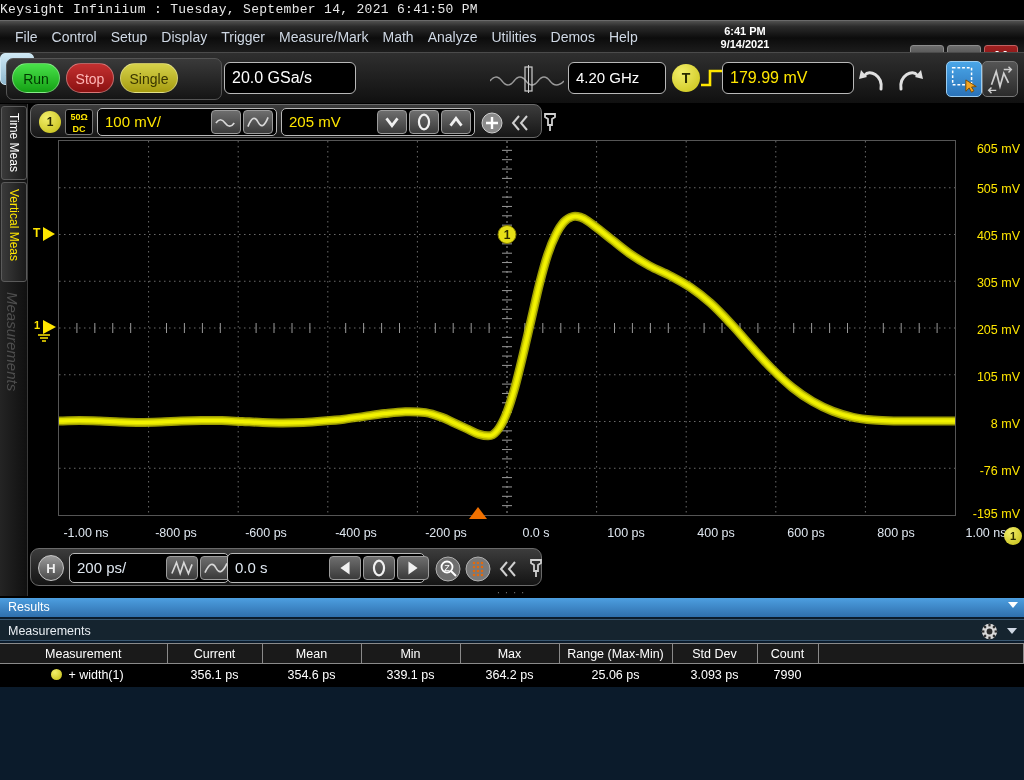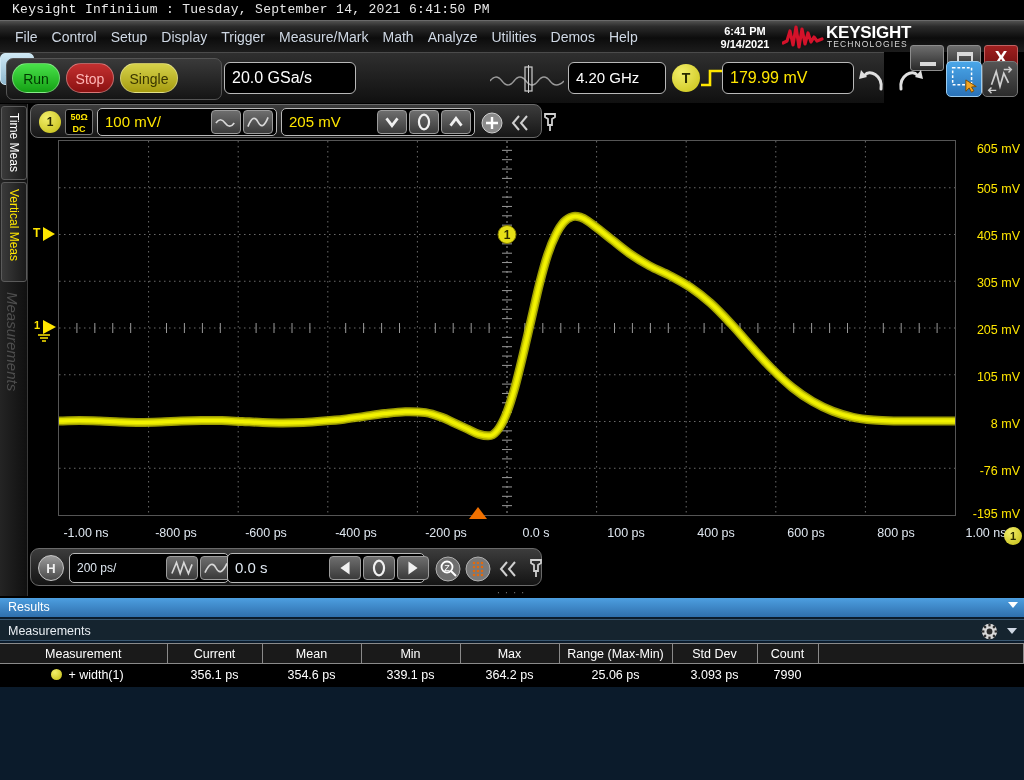--- a/index.html
+++ b/index.html
@@ -3,21 +3,21 @@
 <meta charset="utf-8">
 <style>
   * { box-sizing: border-box; margin:0; padding:0; }
   html,body { width:1024px; height:780px; overflow:hidden; background:#000;
     font-family:"Liberation Sans", sans-serif; }
   #app { position:relative; width:1024px; height:780px; background:#000; }
 
   
   .titlebar { position:absolute; left:0; top:0; width:1024px; height:20px;
     background:#000; color:#e8e8e8; font-family:"Liberation Mono", monospace;
-    font-size:13px; line-height:20px; padding-left:12px; letter-spacing:.3px; }
+    font-size:13px; line-height:20px; padding-left:0; letter-spacing:.3px; }
 
   
   .menubar { position:absolute; left:0; top:20px; width:1024px; height:32px;
     background:linear-gradient(180deg,#50504f 0%,#2b2b2b 18%,#0c0c0c 55%,#1c1c1c 100%);
     border-top:1px solid #6a6a6a; }
   .menus { position:absolute; left:8px; top:0; height:32px; display:flex; align-items:center; }
   .menus span { color:#cfd8e4; font-size:14px; padding:0 7px; line-height:32px; cursor:default; }
   .clockbox { position:absolute; left:700px; top:2px; width:90px; text-align:center;
     color:#fff; font-size:11px; font-weight:bold; line-height:13px; }
   .clockbox div:first-child { padding-top:2px; }
@@ -31,21 +31,21 @@
   .wbtn { width:34px; height:26px; border:1px solid #8d8d8d; border-radius:3px;
     background:linear-gradient(180deg,#6d6d6d,#2a2a2a); position:relative; cursor:pointer; }
   .wbtn.close { background:linear-gradient(180deg,#a02020,#6d0f0f); border-color:#c06060; }
   .wbtn .min-g { position:absolute; left:9px; top:16px; width:16px; height:4px; background:#d9d9d9; }
   .wbtn .max-g { position:absolute; left:9px; top:6px; width:16px; height:13px;
     border:2px solid #d9d9d9; border-top-width:4px; }
   .wbtn .x-g { position:absolute; left:0; top:0; width:100%; height:100%;
     color:#fff; font-size:19px; font-weight:bold; line-height:24px; text-align:center; }
 
   
-  .toolbar { position:absolute; left:0; top:52px; width:884px; height:52px;
+  .toolbar { position:absolute; left:0; top:52px; width:1024px; height:52px;
     background:linear-gradient(180deg,#2f2f2f,#101010); border-top:1px solid #4b4b4b;
     border-bottom:1px solid #000; }
   .tgroup { position:absolute; top:5px; height:42px; border-radius:7px;
     background:linear-gradient(180deg,#3a3a3a,#151515); border:1px solid #555; }
   .rbtn { position:absolute; top:10px; height:30px; border-radius:15px; font-size:14px;
     text-align:center; line-height:30px; cursor:pointer; border:1px solid rgba(255,255,255,.35); }
   .b-run  { left:12px; width:48px; background:linear-gradient(180deg,#49e24a,#14a014); color:#003800; }
   .b-stop { left:66px; width:48px; background:linear-gradient(180deg,#c43030,#8b1111); color:#ffb5b5; }
   .b-sing { left:120px; width:58px; background:linear-gradient(180deg,#d6d24a,#a69c10); color:#3a3600; }
   .b-auto { left:182px; top:9px; width:34px; height:32px; border-radius:5px;
@@ -115,21 +115,21 @@
     background:radial-gradient(circle at 35% 30%,#f2ee6a,#c2bb12); color:#2a2a00;
     font-size:11px; font-weight:bold; text-align:center; line-height:18px; }
 
   
   .hbar { position:absolute; left:30px; top:548px; width:512px; height:38px;
     border-radius:9px; background:linear-gradient(180deg,#3c3c3c,#141414); border:1px solid #6a6a6a; }
   .h-circ { position:absolute; left:7px; top:6px; width:26px; height:26px; border-radius:50%;
     background:linear-gradient(180deg,#9b9b9b,#4a4a4a); border:1px solid #c9c9c9;
     color:#f0f0f0; font-size:13px; font-weight:bold; text-align:center; line-height:26px; }
   .h-f1 { position:absolute; left:38px; top:4px; width:160px; height:30px; background:#000;
-    border:1px solid #b9b9b9; border-radius:5px; color:#dfe7f0; font-size:12px;
+    border:1px solid #b9b9b9; border-radius:5px; color:#dfe7f0; font-size:15px;
     line-height:28px; padding-left:7px; }
   .h-f2 { position:absolute; left:196px; top:4px; width:198px; height:30px; background:#000;
     border:1px solid #b9b9b9; border-radius:5px; color:#dfe7f0; font-size:15px;
     line-height:28px; padding-left:7px; }
   .scrollmark { position:absolute; left:495px; top:587px; width:32px; height:8px;
     color:#777; font-size:10px; text-align:center; letter-spacing:1px; }
 
   
   .results { position:absolute; left:0; top:598px; width:1024px; height:182px; background:#0b1b2b; }
   .res-title { position:absolute; left:0; top:0; width:1024px; height:19px;
@@ -173,27 +173,20 @@
       <span>Measure/Mark</span>
       <span>Math</span>
       <span>Analyze</span>
       <span>Utilities</span>
       <span>Demos</span>
       <span>Help</span>
     </div>
     <div class="clockbox">
       <div>6:41 PM</div>
       <div>9/14/2021</div>
-    </div>
-    <div class="ks-logo">
-      <svg class="ks-wave" viewBox="0 0 42 25">
-        <path d="M1 18 L5 16 L8 6 L11 20 L14 2 L17 22 L20 4 L23 19 L26 8 L29 17 L32 12 L35 16 L40 14" fill="none" stroke="#d4122a" stroke-width="3.2" stroke-linejoin="round" stroke-linecap="round"></path>
-      </svg>
-      <div class="ks-name">KEYSIGHT</div>
-      <div class="ks-sub">TECHNOLOGIES</div>
     </div>
     <div class="wbtns">
       <div class="wbtn">
           <div class="min-g"></div>
         </div>
       <div class="wbtn">
           <div class="max-g"></div>
         </div>
       <div class="wbtn close">
           <div class="x-g">X</div>

